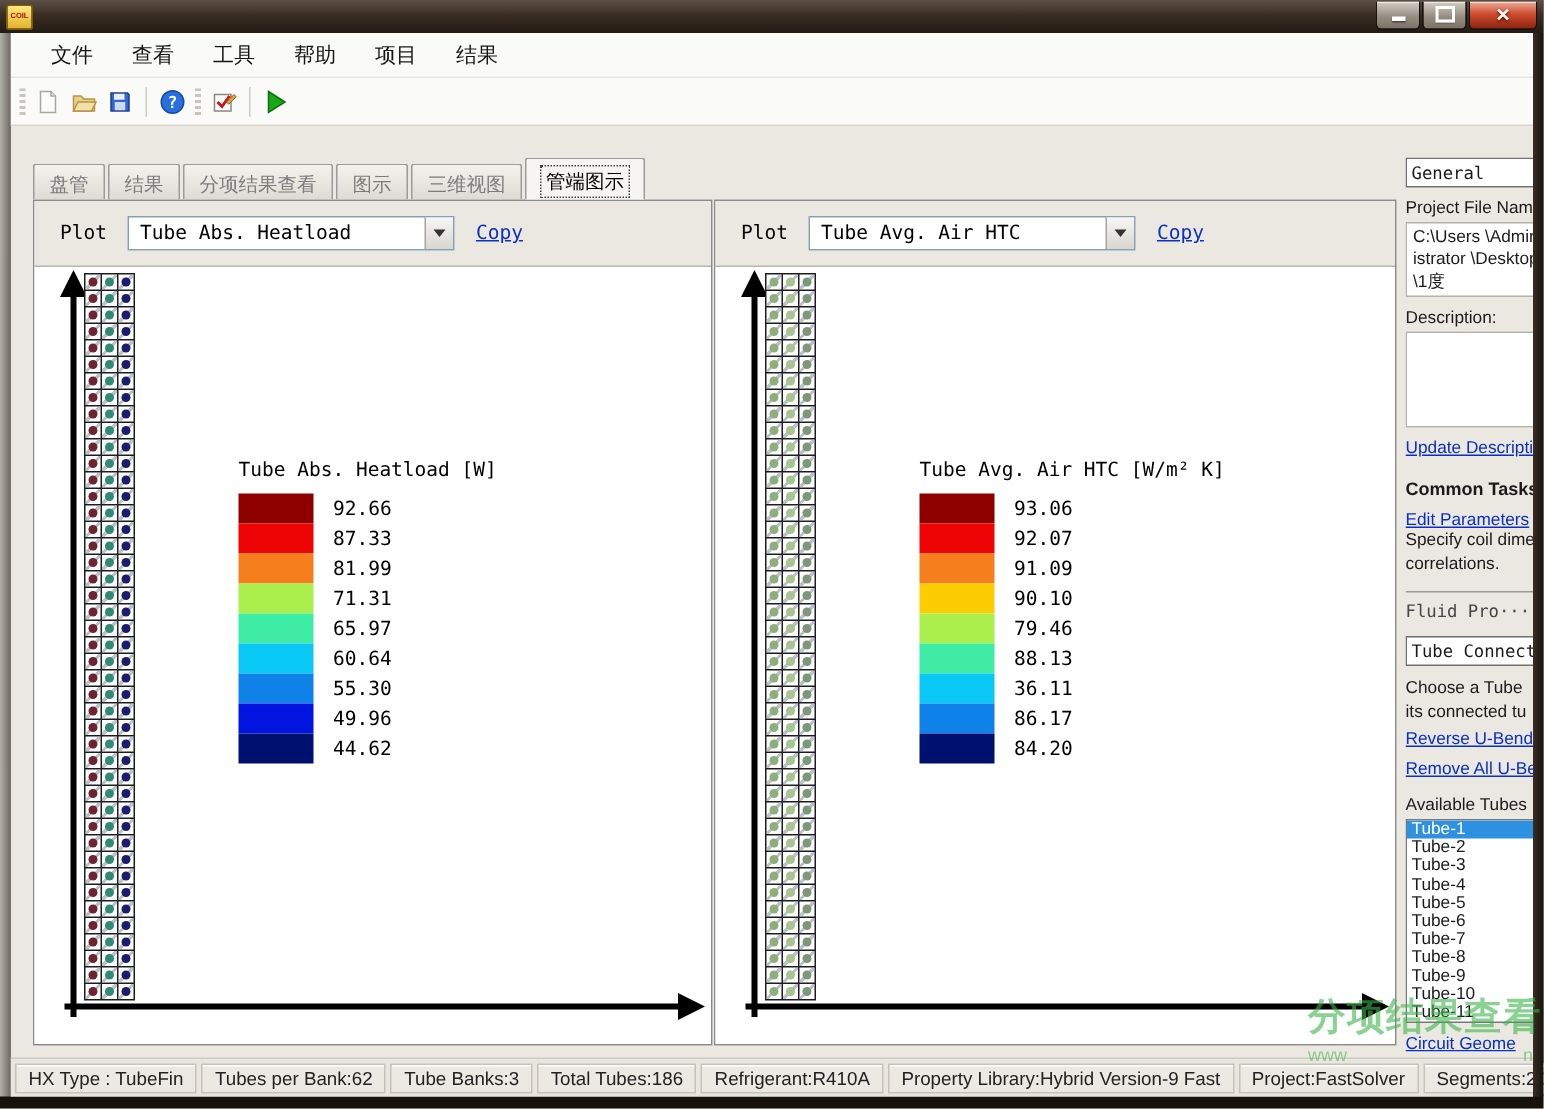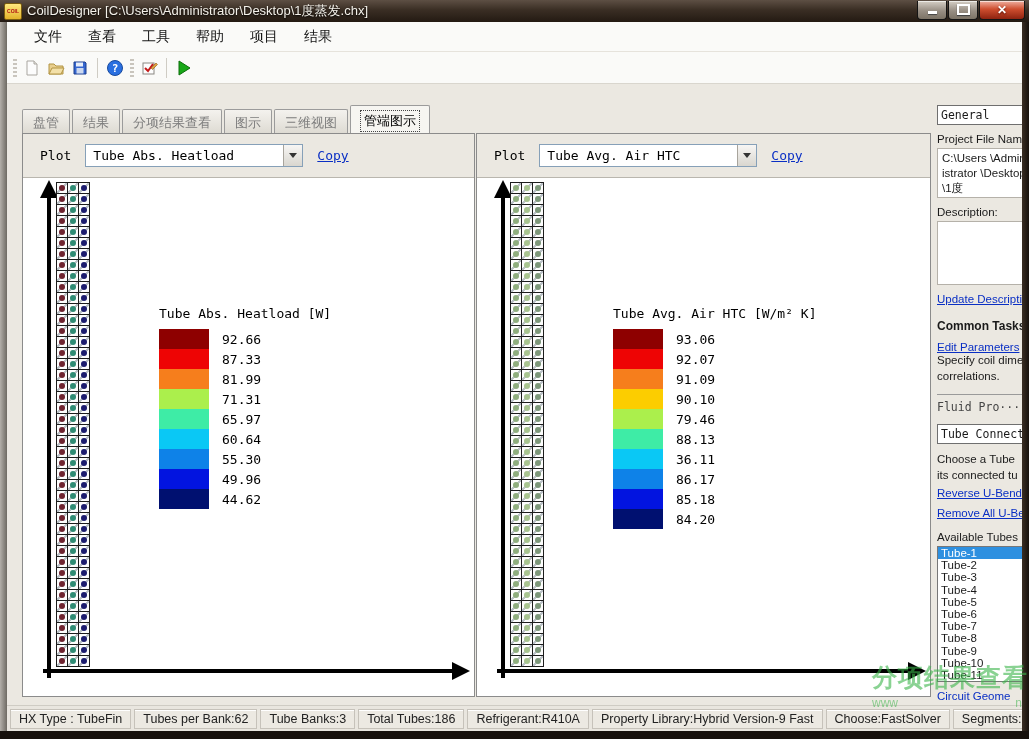--- a/index.html
+++ b/index.html
@@ -131,21 +131,20 @@
   .watermark-title{font-size:25px;font-weight:bold;letter-spacing:1px;opacity:.6;white-space:nowrap}
   .watermark-sub{display:flex;justify-content:space-between;font-size:12px;opacity:.55;margin-top:2px}
 </style>
 </head>
 <body>
 
 <div class="window">
 
   <div class="titlebar">
     <div class="app-icon">COIL</div>
-    <div class="title-text">CoilDesigner [C:\Users\Administrator\Desktop\1度蒸发.chx]</div>
     <div class="winbtns">
       <div class="winbtn">
           <div class="glyph-min"></div>
         </div>
       <div class="winbtn">
           <div class="glyph-max"></div>
         </div>
       <div class="winbtn close">
           <span>✕</span>
         </div>
@@ -1133,24 +1132,20 @@
               </div>
               <div class="legend-row">
                 <div class="legend-swatch" style="background: rgb(10, 200, 245);"></div>
                 <div class="legend-value">36.11</div>
               </div>
               <div class="legend-row">
                 <div class="legend-swatch" style="background: rgb(14, 130, 232);"></div>
                 <div class="legend-value">86.17</div>
               </div>
               <div class="legend-row">
-                <div class="legend-swatch" style="background: rgb(2, 20, 224);"></div>
-                <div class="legend-value">85.18</div>
-              </div>
-              <div class="legend-row">
                 <div class="legend-swatch" style="background: rgb(0, 16, 112);"></div>
                 <div class="legend-value">84.20</div>
               </div>
             </div>
         </div>
       </div>
     </div>
 
     <div class="sidebar">
       <div class="sb-inner">
@@ -1192,21 +1187,21 @@
     </div>
 
     <div class="statusbar">
       <div class="status-items">
           <div class="status-item">HX Type : TubeFin</div>
           <div class="status-item">Tubes per Bank:62</div>
           <div class="status-item">Tube Banks:3</div>
           <div class="status-item">Total Tubes:186</div>
           <div class="status-item">Refrigerant:R410A</div>
           <div class="status-item">Property Library:Hybrid Version-9 Fast</div>
-          <div class="status-item">Choose:FastSolver</div>
+          <div class="status-item">Project:FastSolver</div>
           <div class="status-item">Segments:20</div>
         </div>
       <div class="grip"></div>
     </div>
 
   </div>
 
   <div class="edge-left"></div>
   <div class="edge-right"></div>
 

